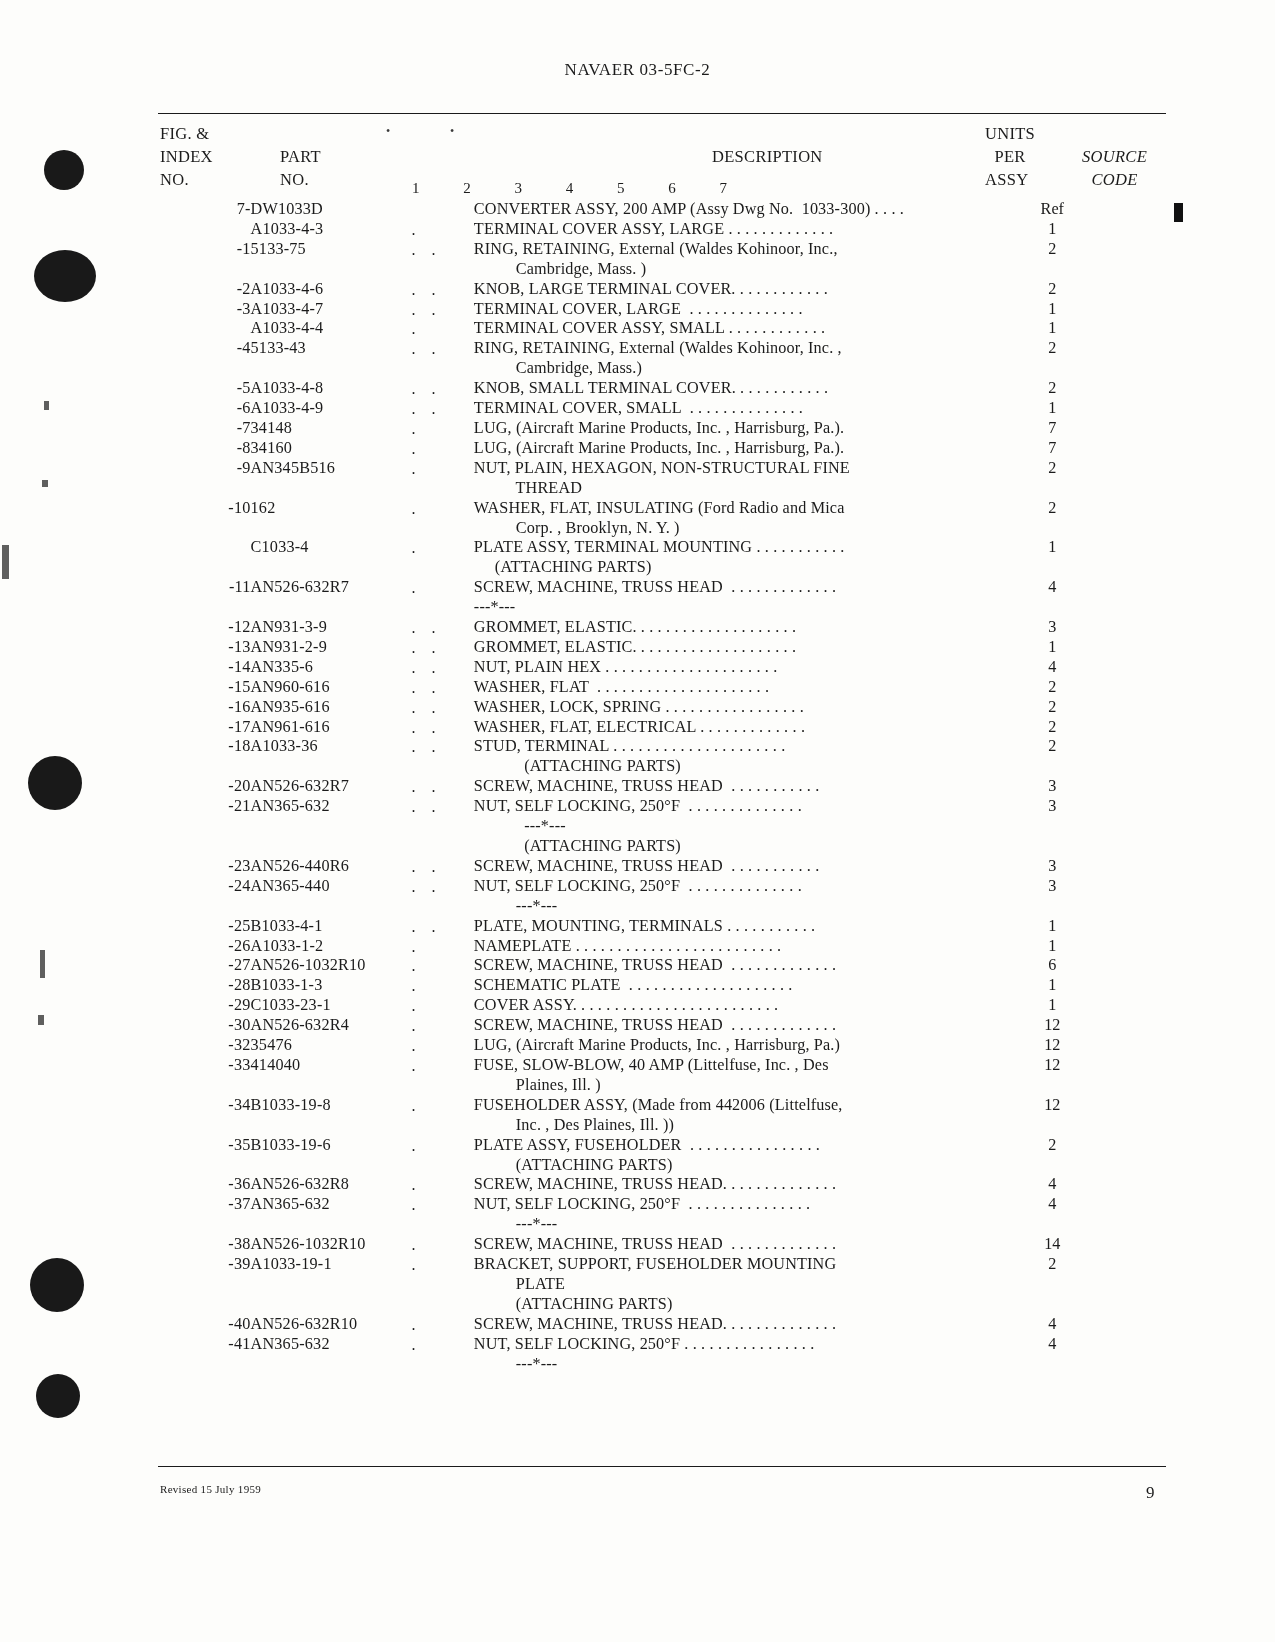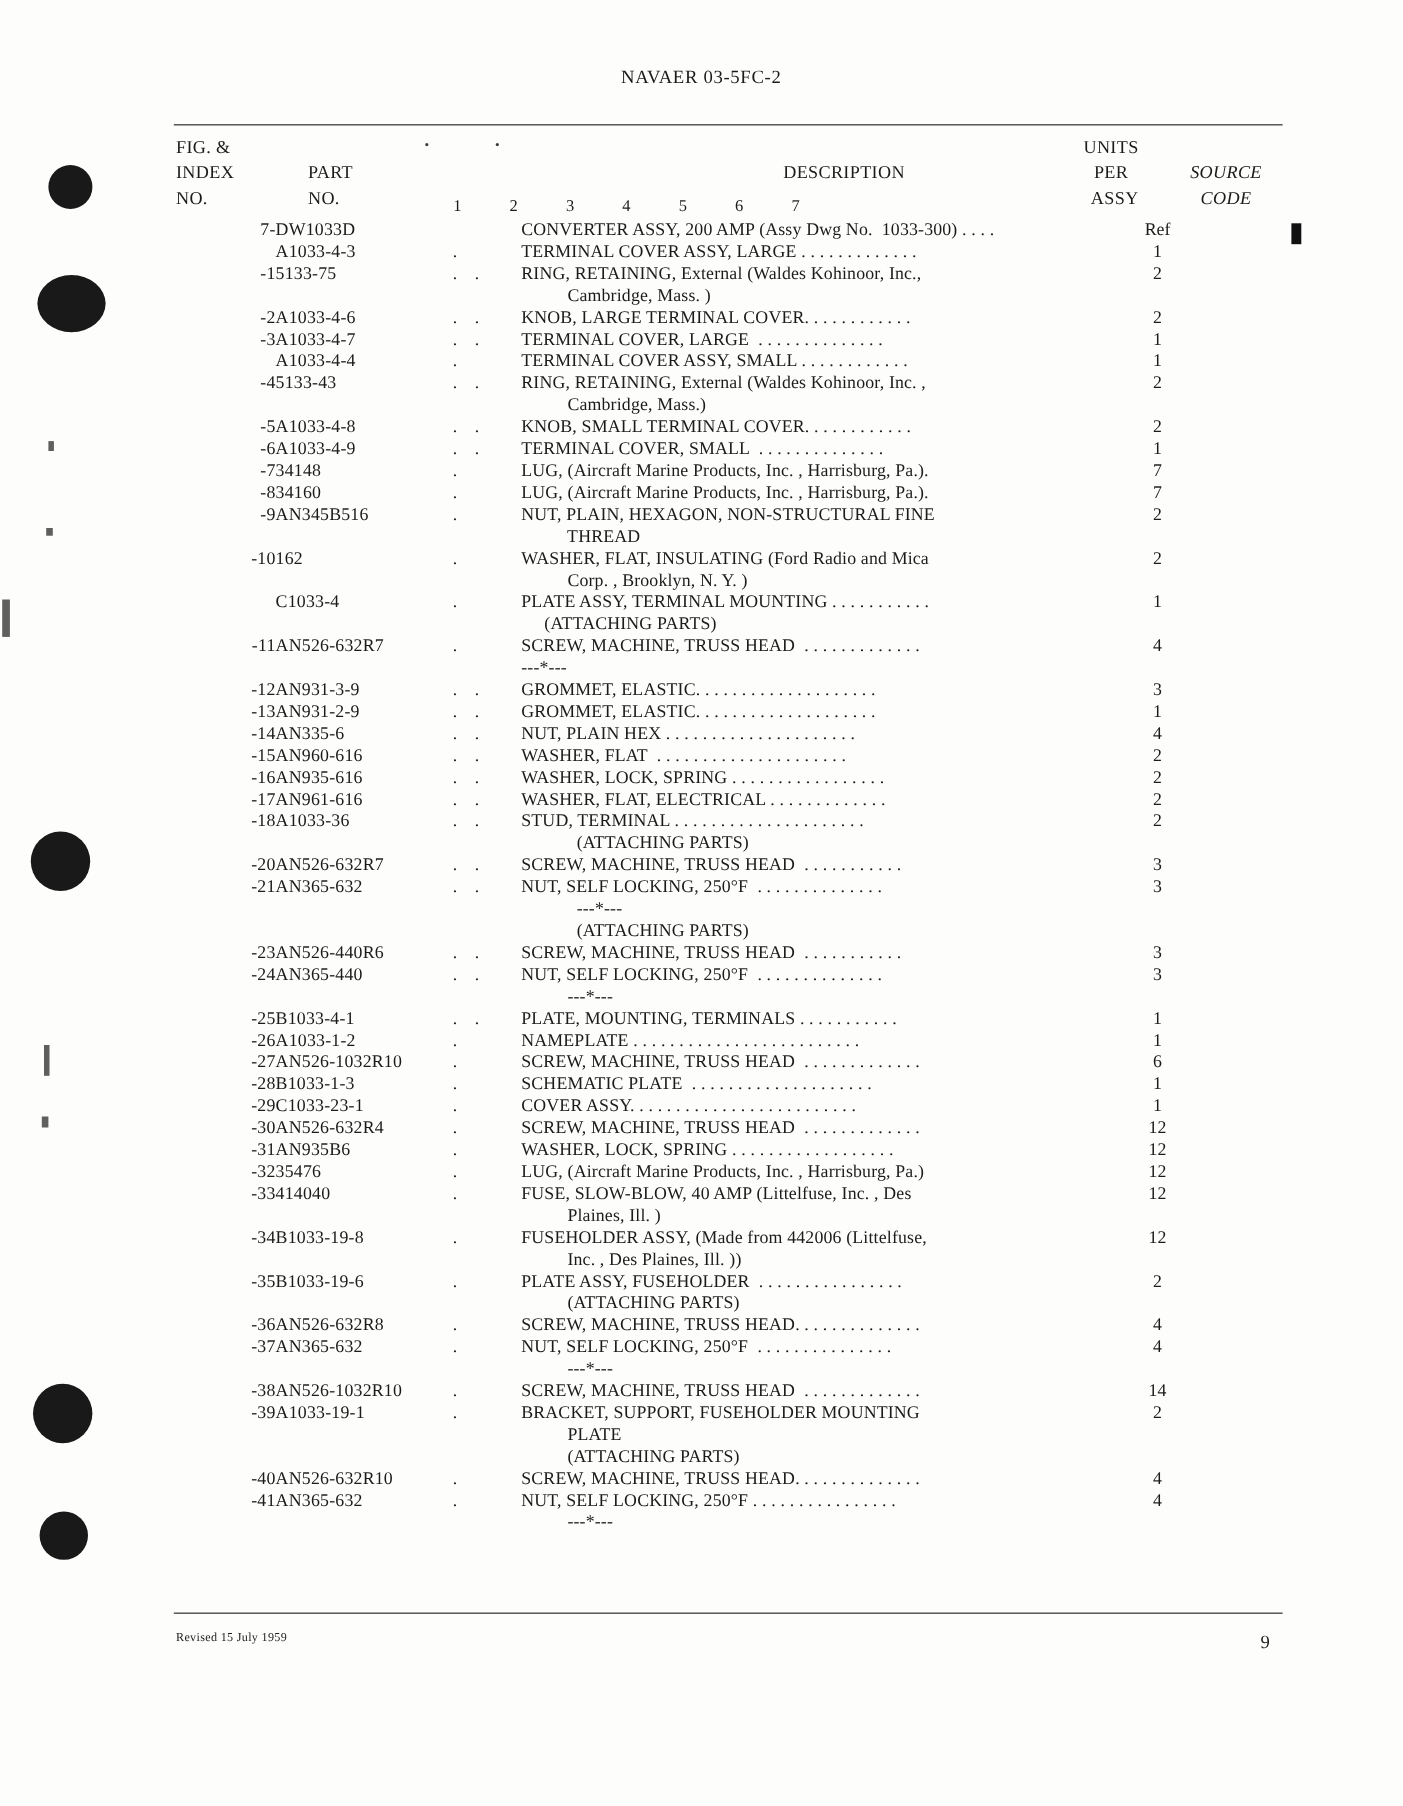--- a/index.html
+++ b/index.html
@@ -168,21 +168,21 @@
   <div class="col-head ch-part">
     <div>PART</div>
     <div>NO.</div>
   </div>
 
   <div class="col-head ch-desc">DESCRIPTION</div>
 
   <div class="col-head ch-units">
     <div>UNITS</div>
     <div style="text-align:center;">PER</div>
-    <div style="text-align:right;">ASSY</div>
+    <div style="text-align:left;">ASSY</div>
   </div>
 
   <div class="col-head ch-source">
     <div>SOURCE</div>
     <div style="text-align:center;">CODE</div>
   </div>
 
   <div class="indent-nums">1 2 3 4 5 6 7</div>
   <div class="tick" style="left:386px; top:124px;">•</div>
   <div class="tick" style="left:450px; top:124px;">•</div>
@@ -529,28 +529,20 @@
         </tr>
         <tr>
           <td class="c-index">-30</td>
           <td class="c-part">AN526-632R4</td>
           <td class="c-dots">.</td>
           <td class="c-desc">SCREW, MACHINE, TRUSS HEAD  . . . . . . . . . . . . .</td>
           <td class="c-units">12</td>
           <td class="c-source"></td>
         </tr>
         <tr>
-          <td class="c-index">-31</td>
-          <td class="c-part">AN935B6</td>
-          <td class="c-dots">.</td>
-          <td class="c-desc">WASHER, LOCK, SPRING . . . . . . . . . . . . . . . . . .</td>
-          <td class="c-units">12</td>
-          <td class="c-source"></td>
-        </tr>
-        <tr>
           <td class="c-index">-32</td>
           <td class="c-part">35476</td>
           <td class="c-dots">.</td>
           <td class="c-desc">LUG, (Aircraft Marine Products, Inc. , Harrisburg, Pa.)</td>
           <td class="c-units">12</td>
           <td class="c-source"></td>
         </tr>
         <tr>
           <td class="c-index">-33</td>
           <td class="c-part">414040</td>

